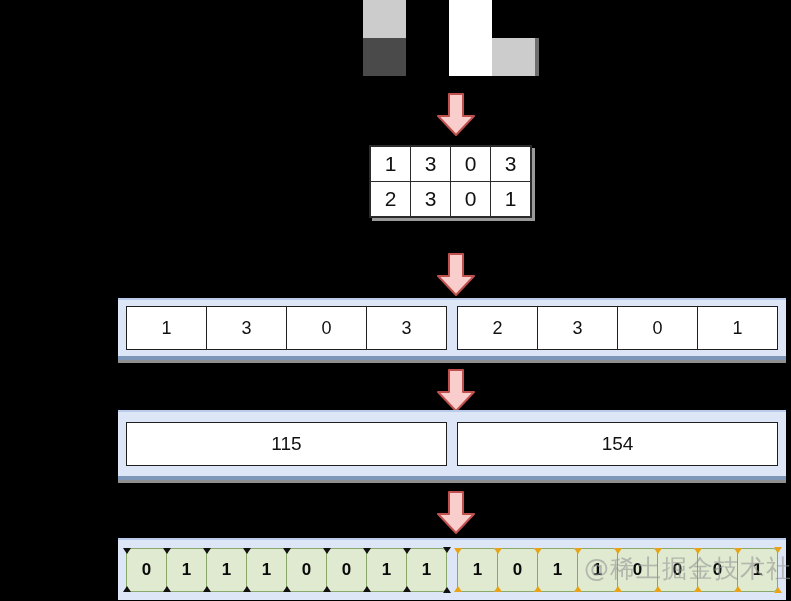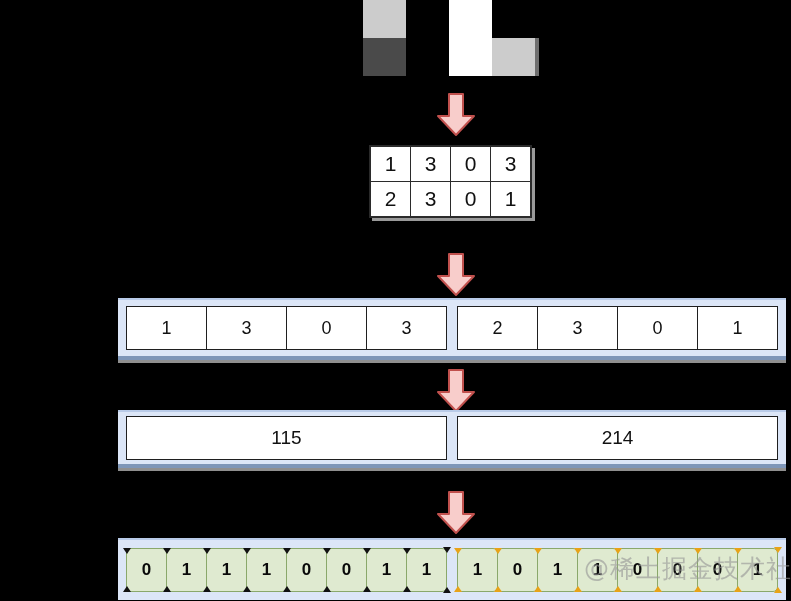--- a/index.html
+++ b/index.html
@@ -95,21 +95,21 @@
     margin-left: -1px;
     display: flex;
     align-items: center;
     justify-content: center;
     font-size: 18px;
     color: #111111;
   }
   #band-array .group .cell:first-child { margin-left: 0; }
 
   
-  #band-values { top: 410px; height: 58px; }
+  #band-values { top: 410px; height: 70px; }
   #band-values .vbox {
     flex: 1 1 0;
     height: 44px;
     background: #ffffff;
     border: 1px solid #1f1f1f;
     display: flex;
     align-items: center;
     justify-content: center;
     font-size: 19px;
     color: #111111;
@@ -251,21 +251,21 @@
 
   <div class="arrow" style="top:368px; left:456px;">
     <svg viewBox="0 0 42 45" xmlns="http://www.w3.org/2000/svg">
       <polygon points="14,2 28,2 28,24 39,24 21,43 3,24 14,24" fill="#f8cdcb" stroke="#c0504d" stroke-width="2" stroke-linejoin="round"></polygon>
     </svg>
   </div>
 
   <div class="band" id="band-values">
     <div class="band-inner">
         <div class="vbox">115</div>
-        <div class="vbox">214</div>
+        <div class="vbox">154</div>
       </div>
   </div>
 
   <div class="arrow" style="top:490px; left:456px;">
     <svg viewBox="0 0 42 45" xmlns="http://www.w3.org/2000/svg">
       <polygon points="14,2 28,2 28,24 39,24 21,43 3,24 14,24" fill="#f8cdcb" stroke="#c0504d" stroke-width="2" stroke-linejoin="round"></polygon>
     </svg>
   </div>
 
   <div class="band" id="band-bits">

